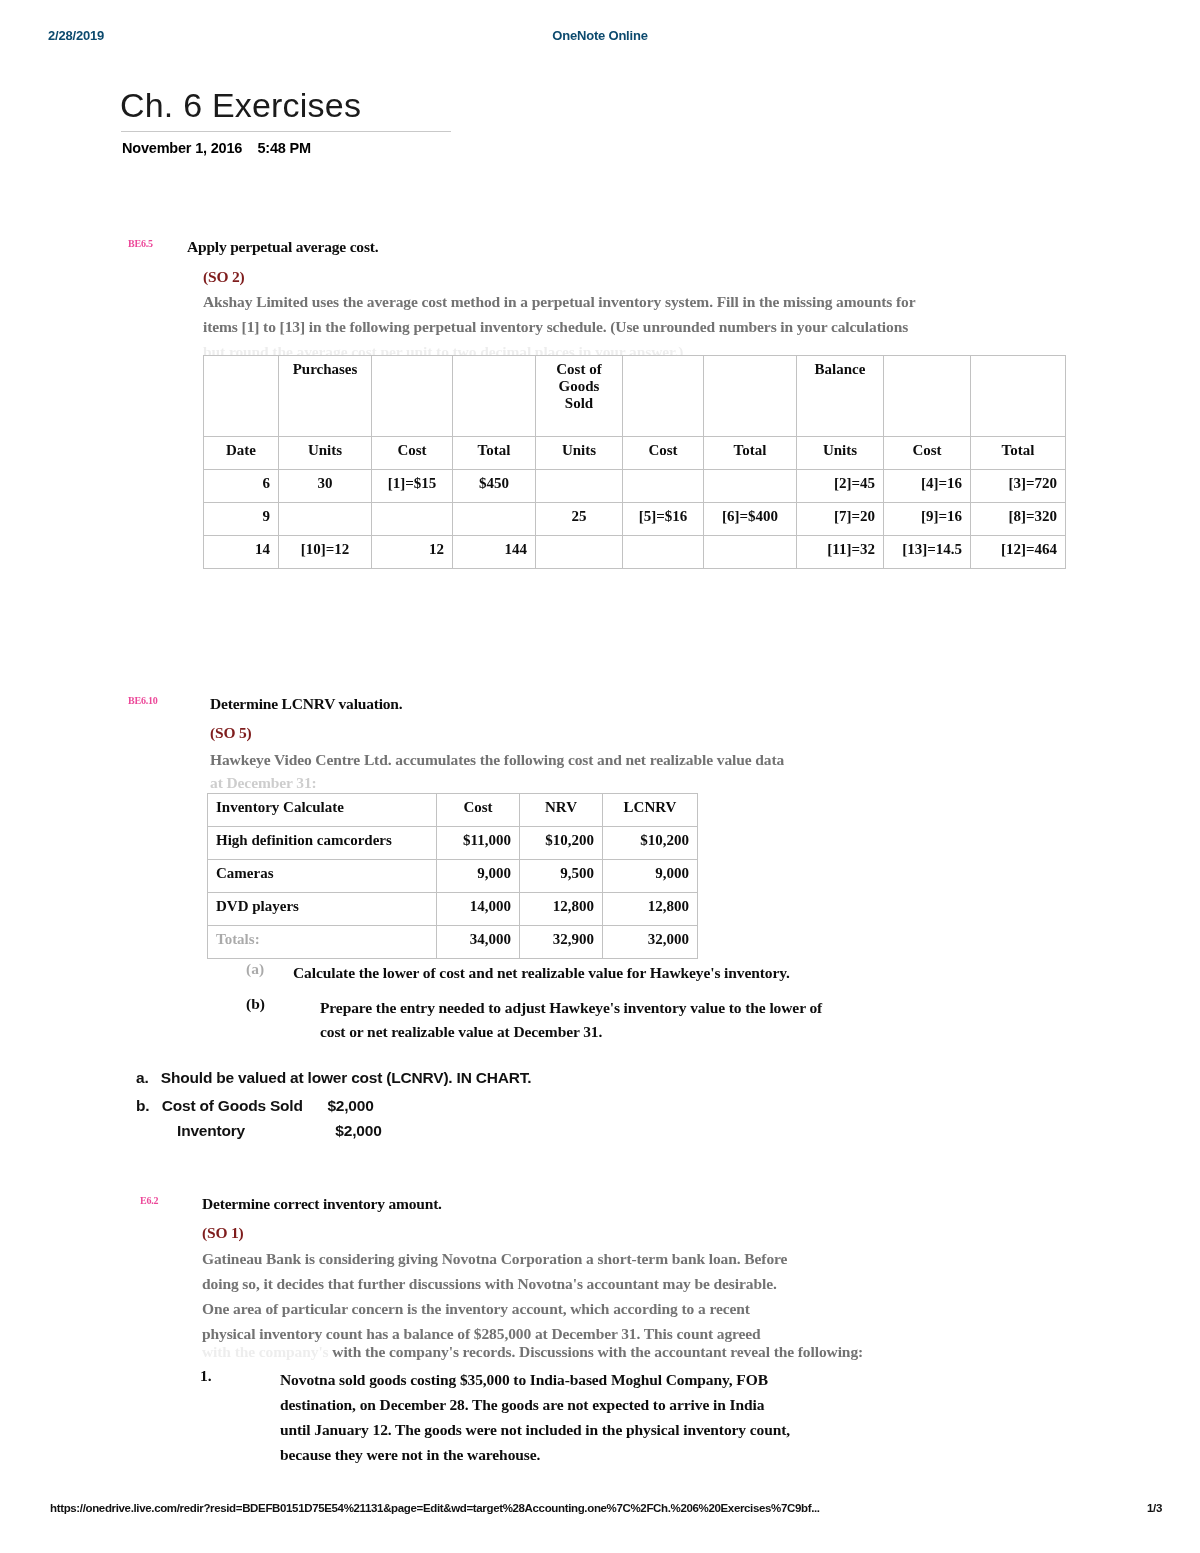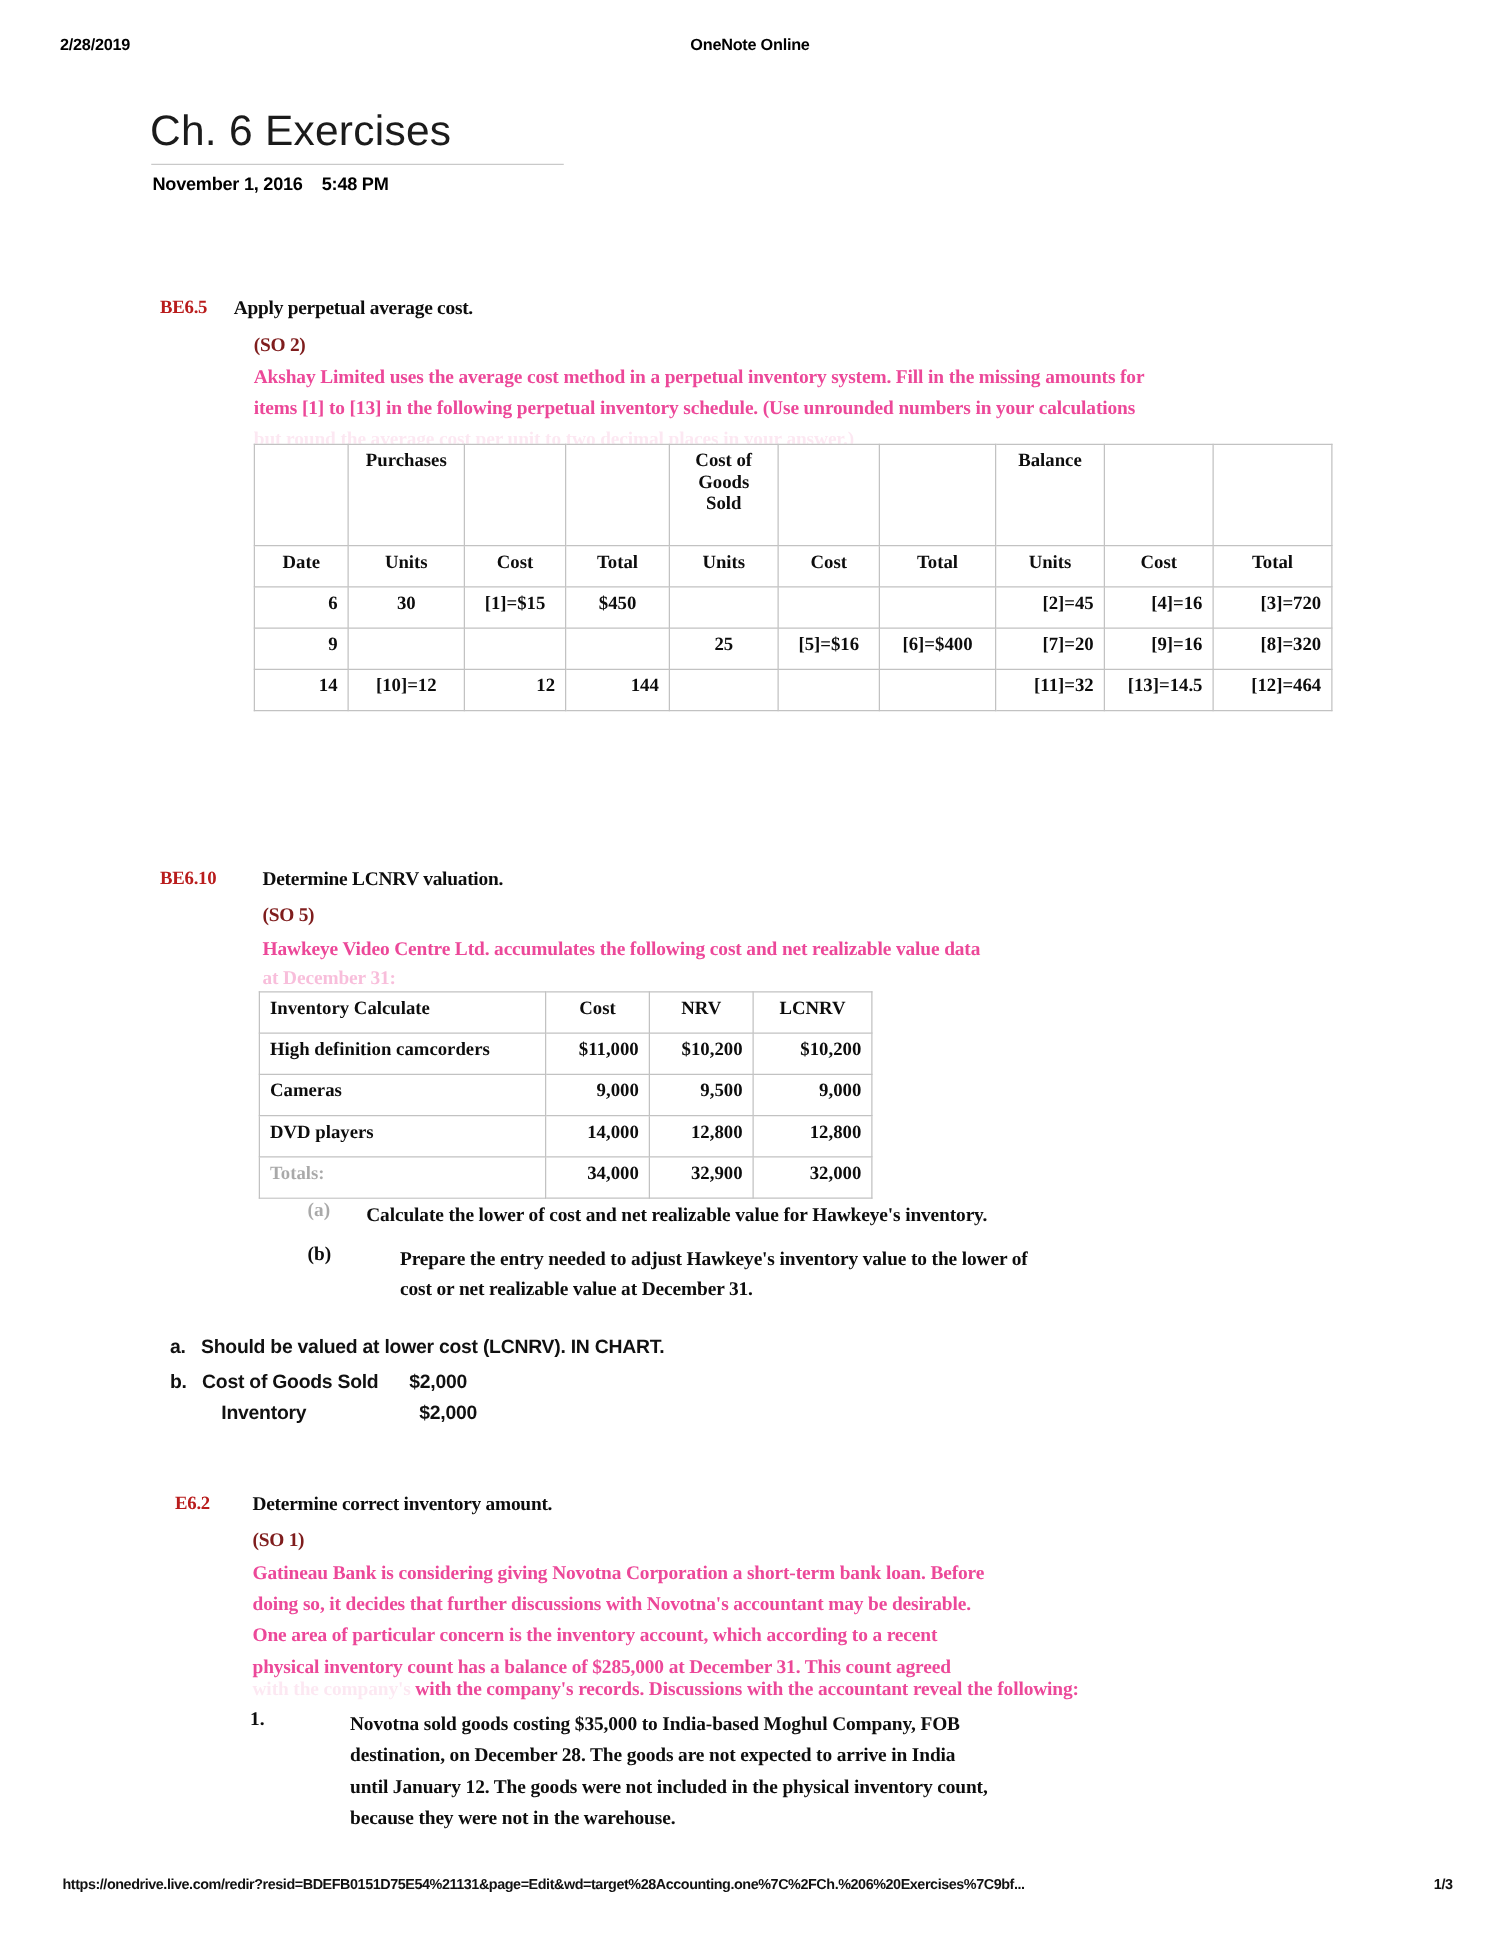--- a/index.html
+++ b/index.html
@@ -20,21 +20,21 @@
   .print-header {
     position: absolute;
     top: 28px;
     left: 0;
     width: 1200px;
     height: 20px;
     font-family: "Liberation Sans", sans-serif;
     font-size: 13px;
     font-weight: 700;
     letter-spacing: -0.2px;
-    color: #000000;
+    color: #0c4a6e;
   }
   .print-header .ph-date {
     position: absolute;
     left: 48px;
     top: 0;
   }
   .print-header .ph-title {
     position: absolute;
     left: 0;
     top: 0;
@@ -95,22 +95,22 @@
     letter-spacing: -0.2px;
     color: #000000;
     white-space: pre;
   }
 
   
   .ex-tag {
     position: absolute;
     font-family: "Liberation Serif", serif;
     font-weight: 700;
-    font-size: 15px;
-    color: #b91c1c;
+    font-size: 10px;
+    color: #ec4899;
     letter-spacing: -0.2px;
   }
   .ex-head {
     position: absolute;
     font-family: "Liberation Serif", serif;
     font-weight: 700;
     font-size: 15.5px;
     color: #0d0d0d;
     letter-spacing: -0.2px;
     white-space: nowrap;
@@ -121,21 +121,21 @@
     font-weight: 700;
     font-size: 15.5px;
     color: #7f1d1d;
     letter-spacing: -0.2px;
   }
   .ex-body {
     position: absolute;
     font-family: "Liberation Serif", serif;
     font-weight: 700;
     font-size: 15.5px;
-    color: #ec4899;
+    color: #737373;
     line-height: 25px;
     letter-spacing: -0.1px;
   }
   .faded {
     opacity: 0.12;
   }
   .partial-fade {
     opacity: 0.35;
   }
 

